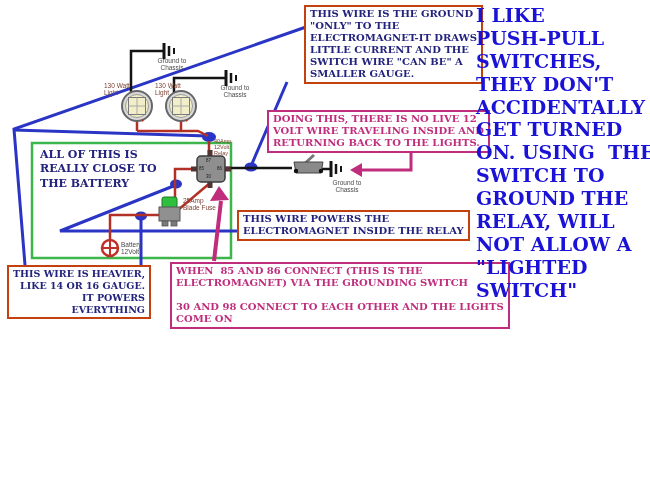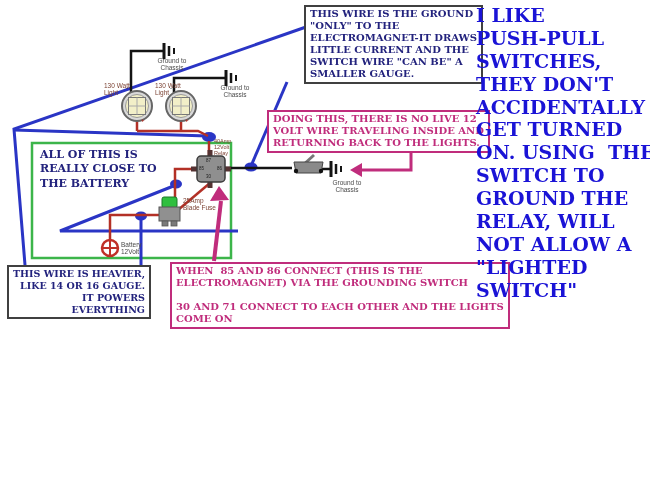--- a/index.html
+++ b/index.html
@@ -1,21 +1,21 @@
 <!DOCTYPE html>
 <html><head>
 <meta charset="utf-8">
 <style>
   html,body{margin:0;padding:0;background:#fff;}
   #stage{position:relative;width:650px;height:487px;background:#ffffff;overflow:hidden;
          font-family:"DejaVu Serif",serif;}
   #diagram-svg{position:absolute;left:0;top:0;}
   .note{position:absolute;white-space:pre;font-weight:bold;background:#fff;
         font-family:"DejaVu Serif",serif;}
-  .navy{color:#23237d;border:2px solid #404040;}
+  .navy{color:#23237d;border:2px solid #c2410c;}
   .pink{color:#c02d7c;border:2px solid #c02d7c;}
   .box10{font-size:10px;line-height:1.2;padding:1px 4px 2px 4px;}
   .tiny{position:absolute;font-family:"Liberation Sans",sans-serif;font-size:6.5px;
         line-height:1.12;color:#4a4a4a;white-space:pre;}
   .maroon{color:#7c4334;}
   .pinlabel{position:absolute;font-family:"Liberation Sans",sans-serif;font-size:4.5px;
         line-height:1;color:#1e1e1e;white-space:pre;}
   .mark{position:absolute;font-family:"Liberation Sans",sans-serif;font-size:6px;
         font-weight:bold;line-height:1;white-space:pre;}
   #green-note{position:absolute;left:40px;top:148px;white-space:pre;font-weight:bold;
@@ -156,30 +156,32 @@
 SMALLER GAUGE.</div>
 
   <div class="note pink box10" style="left:267px;top:110px;">DOING THIS, THERE IS NO LIVE 12
 VOLT WIRE TRAVELING INSIDE AND
 RETURNING BACK TO THE LIGHTS.</div>
 
   <div id="green-note">ALL OF THIS IS
 REALLY CLOSE TO
 THE BATTERY</div>
 
+  <div class="note navy box10" style="left:237px;top:210px;">THIS WIRE POWERS THE
+ELECTROMAGNET INSIDE THE RELAY</div>
 
   <div class="note navy" style="left:7px;top:265px;font-size:9.5px;line-height:1.25;padding:1px 4px;text-align:right;">THIS WIRE IS HEAVIER,
 LIKE 14 OR 16 GAUGE.
 IT POWERS
 EVERYTHING</div>
 
   <div class="note pink box10" style="left:170px;top:262px;">WHEN  85 AND 86 CONNECT (THIS IS THE
 ELECTROMAGNET) VIA THE GROUNDING SWITCH
 
-30 AND 71 CONNECT TO EACH OTHER AND THE LIGHTS
+30 AND 98 CONNECT TO EACH OTHER AND THE LIGHTS
 COME ON</div>
 
   <div id="side-note">I LIKE
 PUSH-PULL
 SWITCHES,
 THEY DON'T
 ACCIDENTALLY
 GET TURNED
 ON. USING  THE
 SWITCH TO

